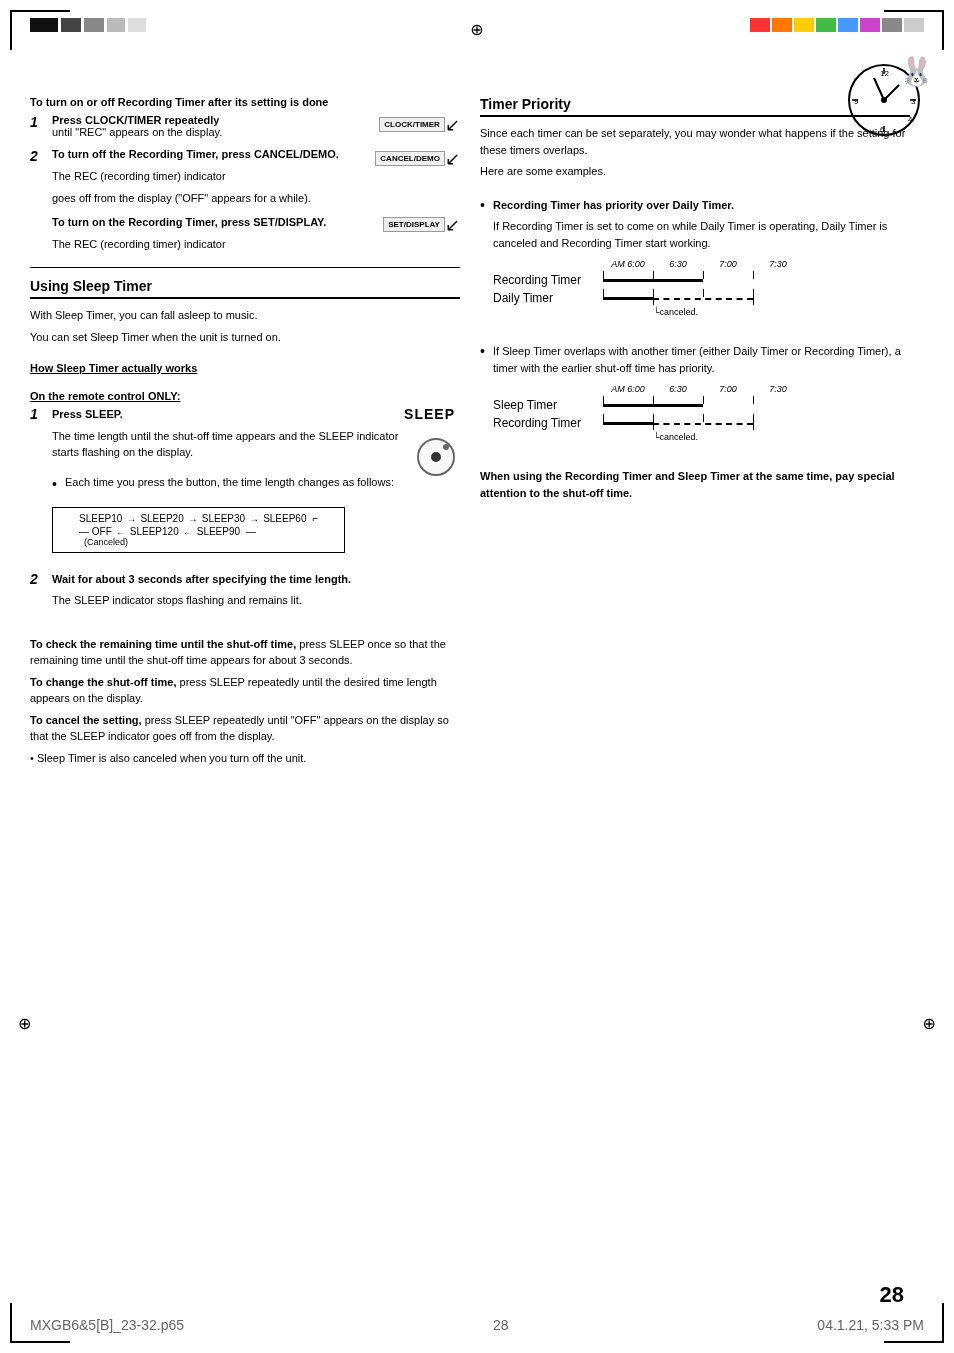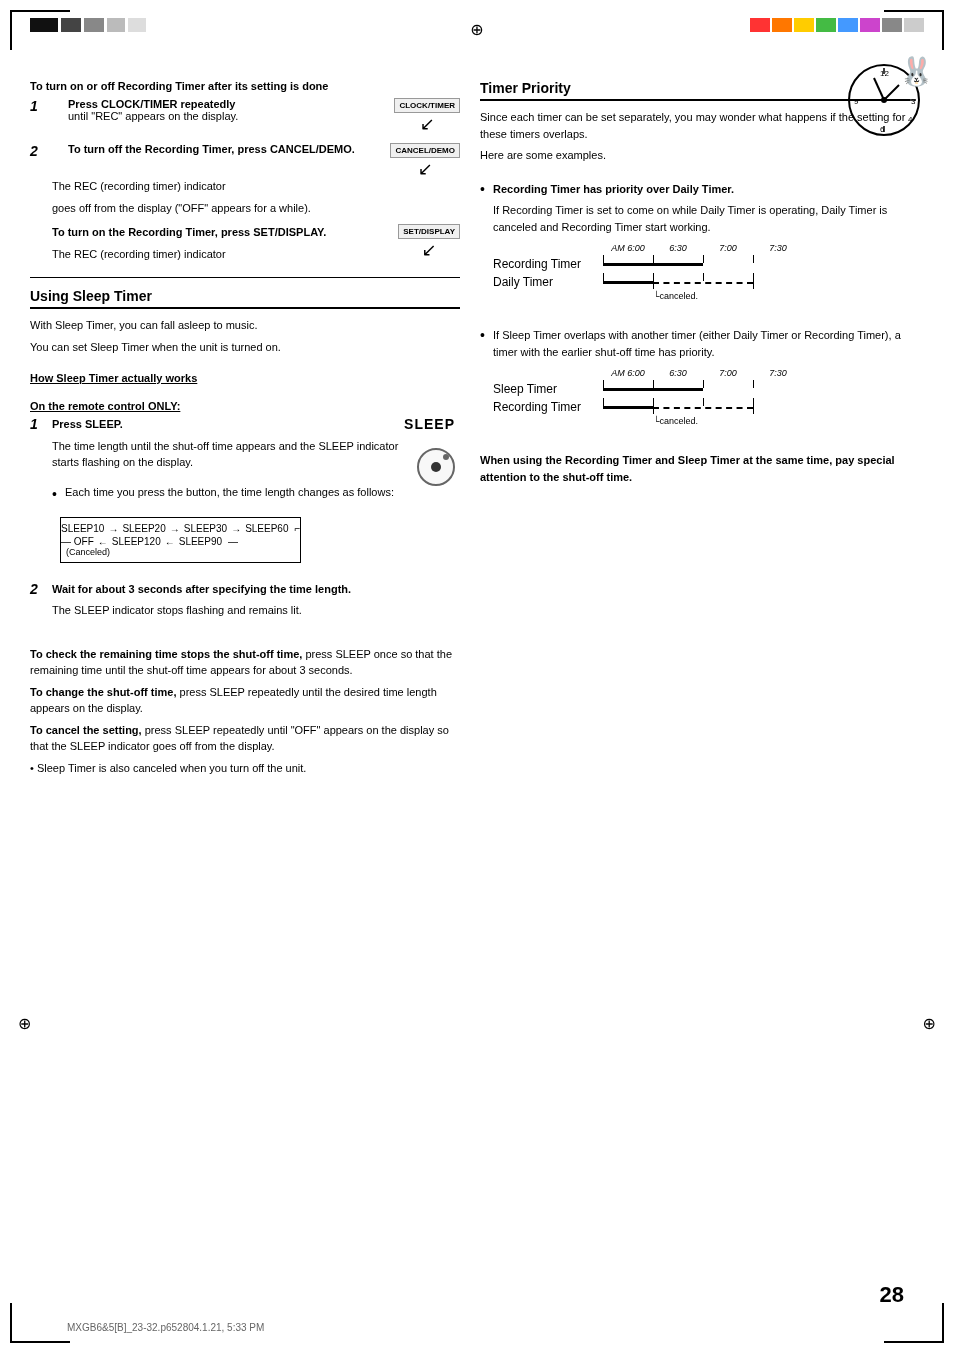--- a/index.html
+++ b/index.html
@@ -82,21 +82,21 @@
       bottom: 10px;
       right: 10px;
       width: 2px;
       height: 40px;
       background: #000;
     }
 
     
     .main-content {
       position: absolute;
-      top: 80px;
+      top: 96px;
       left: 30px;
       right: 30px;
     }
 
     
     .two-col {
       display: flex;
       gap: 20px;
     }
     .col-left {
@@ -133,41 +133,39 @@
       min-width: 14px;
     }
     .step-content {
       flex: 1;
     }
     .step-header {
       display: flex;
       align-items: flex-start;
       justify-content: space-between;
       gap: 20px;
-      margin-left: 16px;
     }
     .step-text {
       flex: 1;
     }
 
     
     .btn-img {
       border: 1px solid #999;
       padding: 2px 4px;
       font-size: 8px;
       font-weight: bold;
       background: #f0f0f0;
       min-width: 55px;
       text-align: center;
       white-space: nowrap;
       position: relative;
     }
     .btn-wrap {
       display: flex;
-      flex-direction: column;
       align-items: center;
     }
     .btn-arrow-down {
       font-size: 18px;
       line-height: 1;
       margin-top: 2px;
     }
 
     
     .sleep-btn-wrap {
@@ -209,22 +207,22 @@
       border-radius: 50%;
     }
     p {
       margin-bottom: 5px;
       line-height: 1.5;
     }
 
     
     .sleep-seq {
       border: 1px solid #000;
-      padding: 5px 0;
-      margin: 8px 0 8px 8px;
+      padding: 5px 26px;
+      margin: 8px 0 8px 0;
       font-size: 10px;
       display: inline-block;
     }
     .sleep-seq-row {
       display: flex;
       align-items: center;
       gap: 4px;
     }
     .arrow-right {
       font-size: 10px;
@@ -281,24 +279,23 @@
       font-weight: bold;
     }
 
     
     .footer {
       position: absolute;
       bottom: 20px;
       left: 30px;
       right: 30px;
       display: flex;
-      justify-content: flex-start;
-      font-size: 10px;
+      justify-content: space-between;
+      font-size: 14px;
       color: #666;
-      margin-left: 37px;
     }
 
     
     .hdiv {
       border: none;
       border-top: 1px solid #000;
       margin: 10px 0;
     }
 
     .sub-section-title {
@@ -497,21 +494,21 @@
           <div class="step-num italic">2</div>
           <div class="step-content">
             <p class="bold">Wait for about 3 seconds after specifying the time length.</p>
             <p>The SLEEP indicator stops flashing and remains lit.</p>
           </div>
         </div>
 
         <br>
 
         <p>
-          <span class="bold">To check the remaining time stops the shut-off time,</span>
+          <span class="bold">To check the remaining time until the shut-off time,</span>
           <span> press SLEEP once so that the remaining time until the shut-off time appears for about 3 seconds.</span>
         </p>
         <p>
           <span class="bold">To change the shut-off time,</span>
           <span> press SLEEP repeatedly until the desired time length appears on the display.</span>
         </p>
         <p>
           <span class="bold">To cancel the setting,</span>
           <span> press SLEEP repeatedly until "OFF" appears on the display so that the SLEEP indicator goes off from the display.</span>
         </p>

